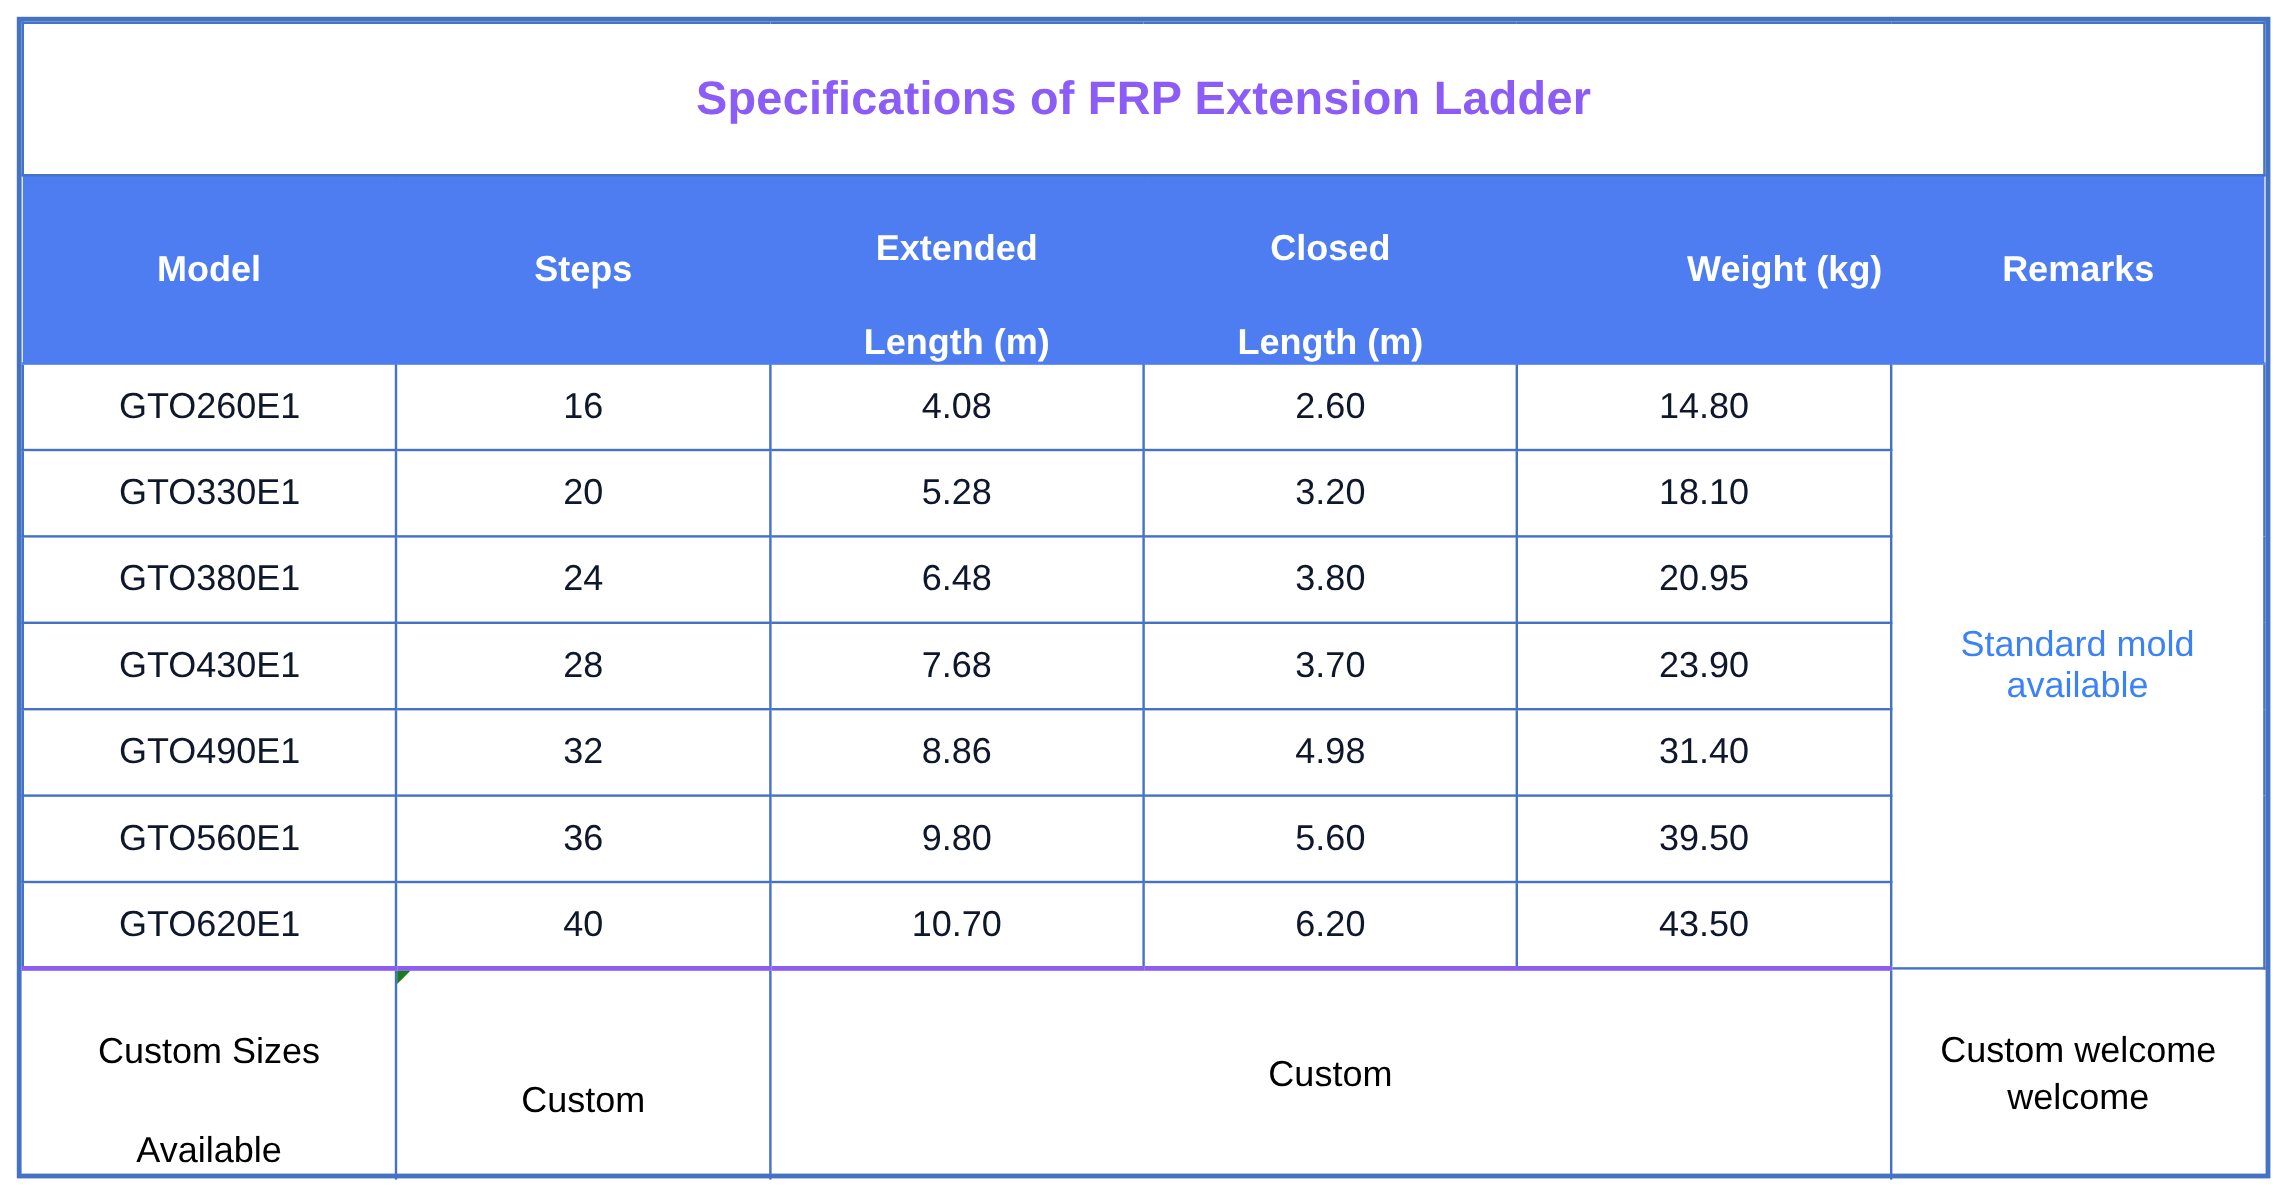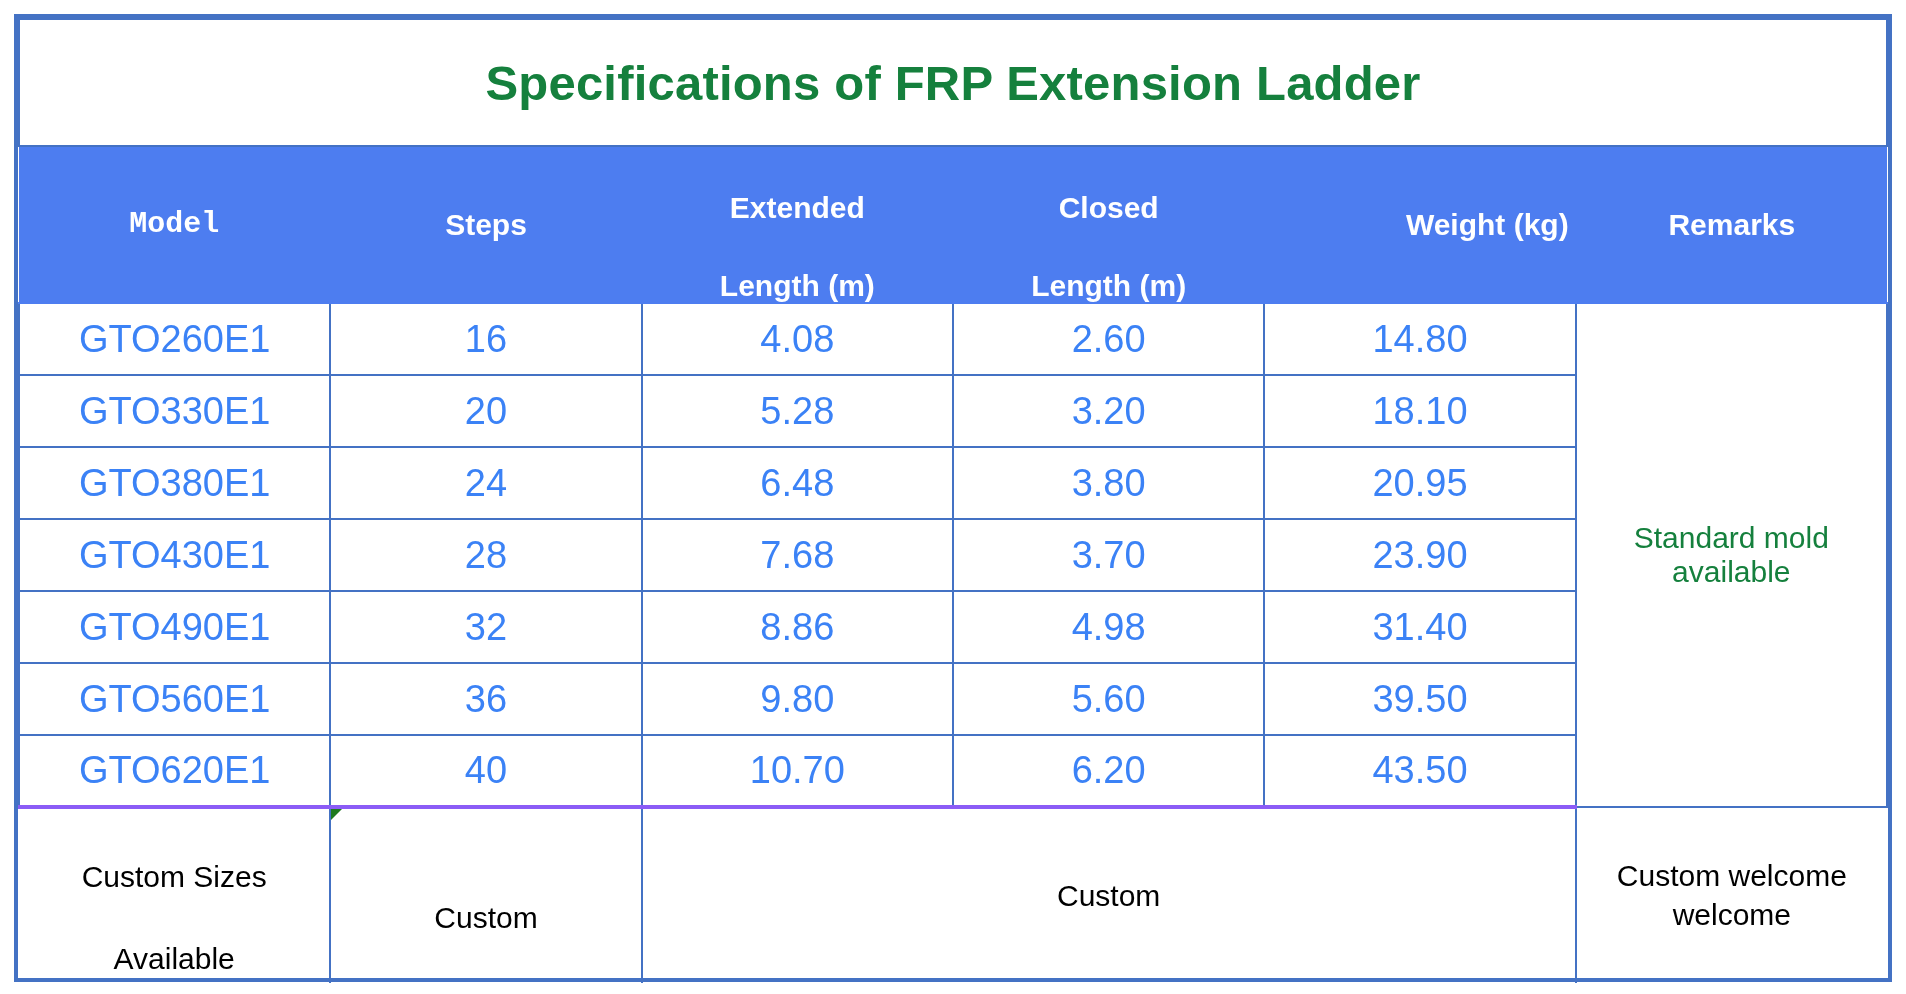--- a/index.html
+++ b/index.html
@@ -41,52 +41,52 @@
     box-sizing: border-box;
   }
 
   
   td.title-cell {
     border-top: none;
     border-left: none;
     border-right: none;
     border-bottom: 2px solid #4472c4;
     height: 127px;
-    font-size: 49px;
+    font-size: 39px;
     font-weight: bold;
-    color: #15803d;
+    color: #8b5cf6;
     letter-spacing: 0.2px;
   }
 
   
   tr.header-row th {
     background: #4d7df0;
     color: #ffffff;
     font-size: 30px;
     font-weight: bold;
     height: 144px;
     line-height: 1.12;
     border-color: #4d7df0;
   }
   tr.header-row th.hdr-first { border-left: none; }
   tr.header-row th.hdr-last  { border-right: none; }
 
   
   td.data-cell {
-    font-size: 38px;
-    color: #3b82f6;
+    font-size: 30px;
+    color: #0f172a;
     height: 72px;
     font-weight: normal;
   }
   td.edge-left  { border-left: none; }
   td.edge-right { border-right: none; }
 
   td.remarks-cell {
     font-size: 30px;
-    color: #15803d;
+    color: #3b82f6;
     border-right: none;
   }
 
   
   tr.row-last td { border-bottom: 4px solid #8b5cf6; }
 
   tr.custom-row td {
     font-size: 30px;
     color: #000000;
     height: 176px;
@@ -115,21 +115,21 @@
 
 <div id="spec-frame">
   <table class="spec-table">
     <tbody>
 
       <tr>
         <td class="title-cell" colspan="6">Specifications of FRP Extension Ladder</td>
       </tr>
 
       <tr class="header-row">
-        <th class="hdr-first" style="width:374px;font-family:Liberation Mono, monospace;">Model</th>
+        <th class="hdr-first" style="width:374px;">Model</th>
         <th style="width:289px;">Steps</th>
         <th style="width:264px;">
           <span class="cell-inner">Extended</span>
           <span class="cell-inner">Length (m)</span>
         </th>
         <th style="width:234px;">
           <span class="cell-inner">Closed</span>
           <span class="cell-inner">Length (m)</span>
         </th>
         <th style="width:257px;text-align:right;">Weight (kg)</th>

